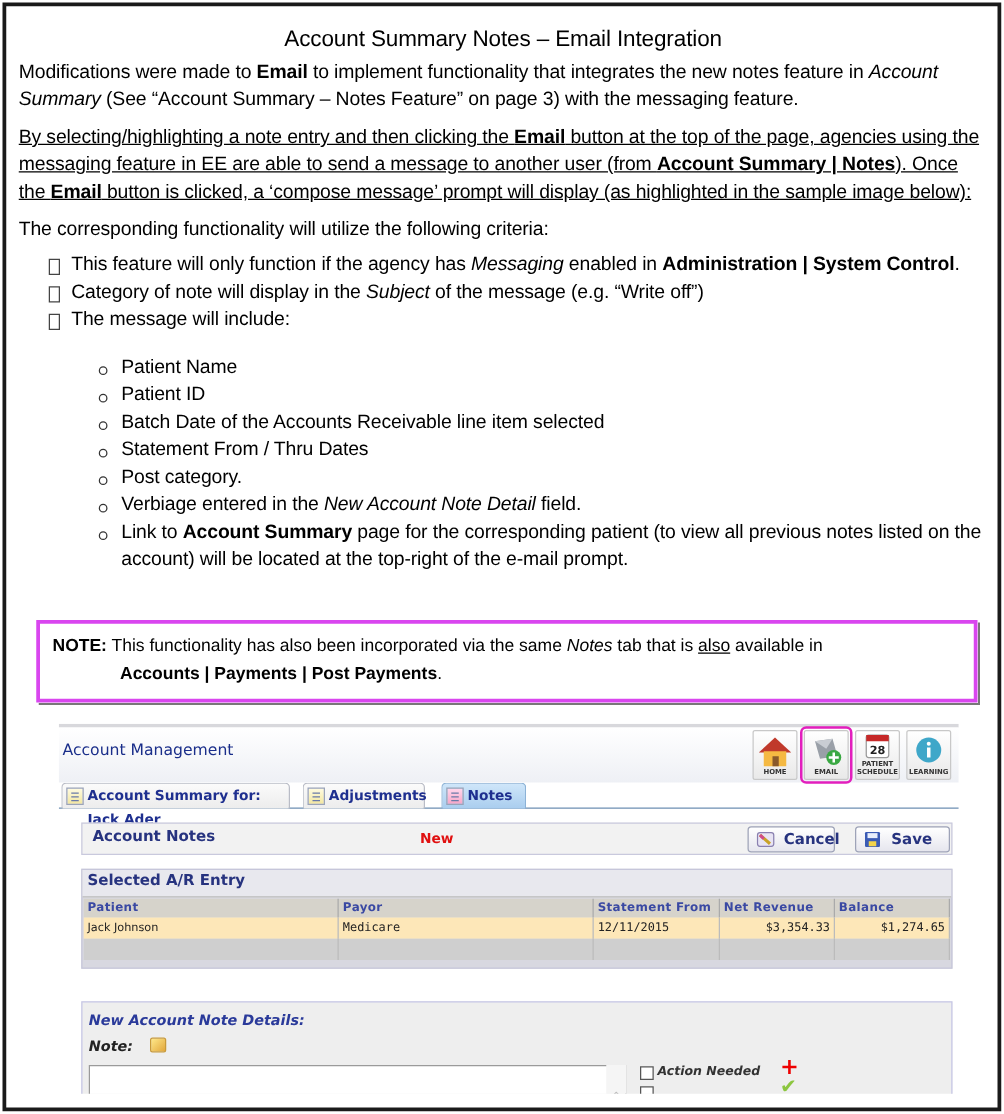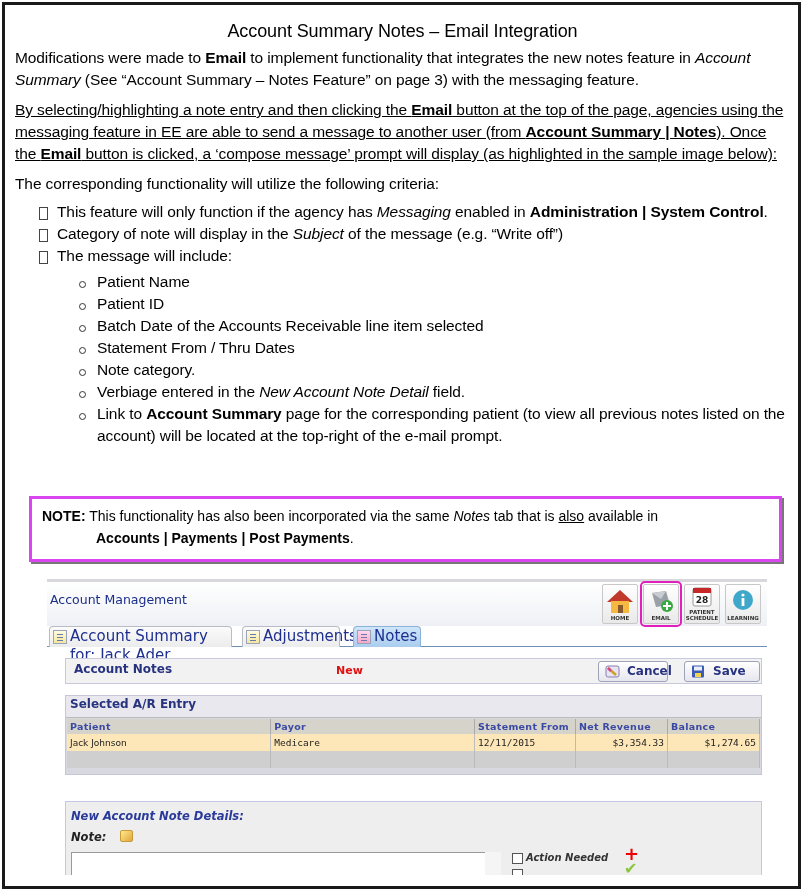--- a/index.html
+++ b/index.html
@@ -11,21 +11,21 @@
   .doc { position: absolute; left: 10px; top: 0; width: 775px;
          font-family: "Liberation Sans", sans-serif; font-size: 15.5px; line-height: 22px; letter-spacing: -0.1px; }
   .title { text-align: center; font-size: 18px; margin-top: 14px; line-height: 24px; }
   p { margin: 0; }
   .p1 { margin-top: 4px; }
   .p2 { margin-top: 8px; text-decoration: underline; }
   .p3 { margin-top: 8px; }
   b { font-weight: bold; }
   i { font-style: italic; }
   u { text-decoration: underline; }
-  ul.sq { list-style: none; margin: 6px 0 4px 0; padding: 0 0 0 24px; }
+  ul.sq { list-style: none; margin: 6px 0 16px 0; padding: 0 0 0 24px; }
   ul.sq > li { position: relative; padding-left: 18px; }
   ul.sq > li::before { content: ""; position: absolute; left: 0; top: 6px; width: 7px; height: 11px;
                        border: 1px solid #444; }
   ul.circ { list-style: none; margin: 0; padding: 0 0 0 64px; }
   ul.circ > li { position: relative; padding-left: 18px; }
   ul.circ > li::before { content: ""; position: absolute; left: 0; top: 10px; width: 5px; height: 5px;
                          border: 1px solid #333; border-radius: 50%; }
   .notebox { position: absolute; left: 24px; top: 491px; width: 753px; height: 66px;
              border: 3px solid #d946ef; box-shadow: 2px 2px 0 #777; padding: 6px 10px;
              font-size: 14px; line-height: 22px; }
@@ -39,21 +39,21 @@
                 background: linear-gradient(#ffffff, #eef0f5); }
   .app-title { position: absolute; left: 3px; top: 10px; font-size: 12.5px; font-weight: normal; color: #1a2e8a; }
   .tbtn { position: absolute; top: 2px; width: 36px; height: 40px; border: 1px solid #c8c8c8;
           background: linear-gradient(#ffffff, #e9e9e9); border-radius: 2px; }
   .tbtn .lbl { position: absolute; bottom: 2px; left: 0; right: 0; text-align: center;
                font-size: 5.5px; font-weight: bold; color: #333; line-height: 6px; }
   .tbtn.hl { outline: 2px solid #e21fbd; outline-offset: 1px; }
   .tabs { position: absolute; left: 0; top: 47px; width: 720px; height: 21px; border-bottom: 1px solid #6d8fb3; }
   .tab { position: absolute; top: 0; height: 21px; border: 1px solid #b9bcc6; border-bottom: none;
          border-radius: 4px 4px 0 0; background: linear-gradient(#fbfbfb, #ececec);
-         font-size: 15px; font-weight: normal; color: #1e2f8f; line-height: 19px; padding-left: 20px; }
+         font-size: 11px; font-weight: bold; color: #1e2f8f; line-height: 19px; padding-left: 20px; }
   .tab.active { background: linear-gradient(#cfe6fa, #a9cdee); border-color: #8cb2d6; }
   .tab .ticon { position: absolute; left: 3px; top: 3px; width: 14px; height: 14px; border: 1px solid #9aa3b8;
                 background: linear-gradient(#fffbe0, #f3e7a0); }
   .tab .ticon::after { content: ""; position: absolute; left: 3px; top: 3px; width: 6px; height: 1px;
                        background: #6a7aa8; box-shadow: 0 3px 0 #6a7aa8, 0 6px 0 #6a7aa8; }
   .tab.active .ticon { background: linear-gradient(#ffd6ec, #f7a7c8); }
 
   .notes-bar { position: absolute; left: 18px; top: 79px; width: 697px; height: 26px;
                border: 1px solid #c9c9dd; background: #f2f2f2; }
   .notes-title { position: absolute; left: 8px; top: 3px; font-size: 12px; font-weight: bold; color: #27337f; }
@@ -104,21 +104,21 @@
     <ul class="sq">
       <li><span>This feature will only function if the agency has </span><i>Messaging</i><span> enabled in </span><b>Administration | System Control</b><span>.</span></li>
       <li><span>Category of note will display in the </span><i>Subject</i><span> of the message (e.g. “Write off”)</span></li>
       <li><span>The message will include:</span></li>
     </ul>
     <ul class="circ">
       <li>Patient Name</li>
       <li>Patient ID</li>
       <li>Batch Date of the Accounts Receivable line item selected</li>
       <li>Statement From / Thru Dates</li>
-      <li>Note category.</li>
+      <li>Post category.</li>
       <li><span>Verbiage entered in the </span><i>New Account Note Detail</i><span> field.</span></li>
       <li><span>Link to </span><b>Account Summary</b><span> page for the corresponding patient (to view all previous notes listed on the account) will be located at the top-right of the e-mail prompt.</span></li>
     </ul>
   </div>
 
   <div class="notebox">
     <div><b>NOTE:</b><span> This functionality has also been incorporated via the same </span><i>Notes</i><span> tab that is </span><u>also</u><span> available in</span></div>
     <div class="indent"><b>Accounts | Payments | Post Payments</b><span>.</span></div>
   </div>
 

